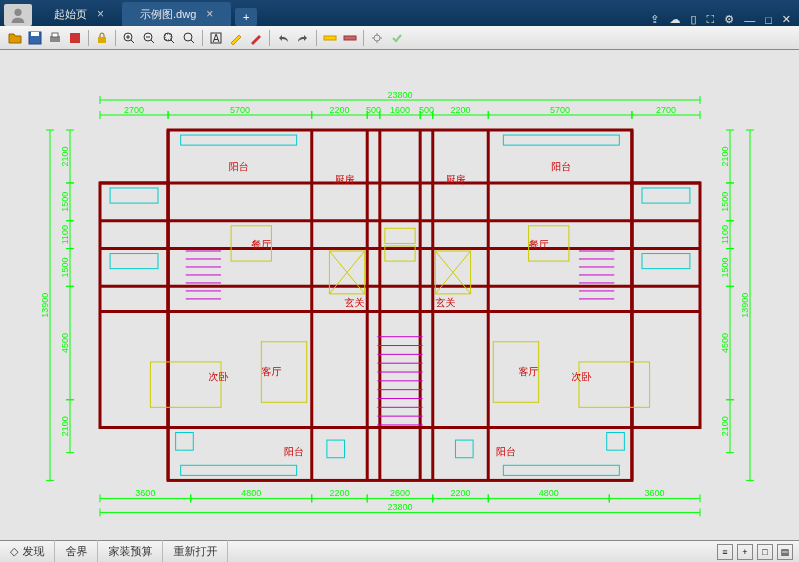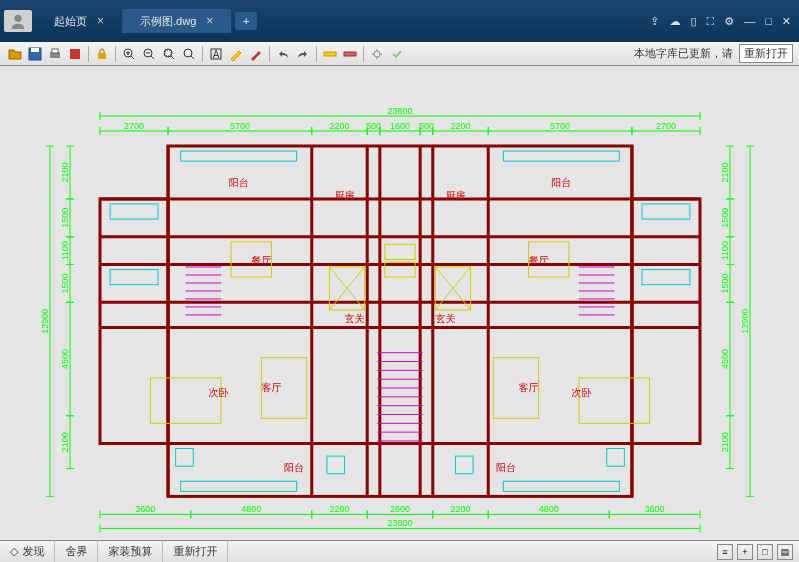--- a/index.html
+++ b/index.html
@@ -1,17 +1,17 @@
 <!DOCTYPE html>
 <html><head>
 <meta charset="utf-8">
 <style>
 *{margin:0;padding:0;box-sizing:border-box;font-family:"Microsoft YaHei",sans-serif;font-size:11px}
 body{width:799px;height:562px;background:#0a2847;display:flex;flex-direction:column;overflow:hidden}
-.titlebar{height:42px;background:linear-gradient(#1a4570,#0d3458);display:flex;align-items:center;color:#fff}
+.titlebar{height:26px;background:linear-gradient(#1a4570,#0d3458);display:flex;align-items:flex-end;color:#fff}
 .avatar{width:28px;height:22px;margin:0 4px;background:#d0d0d0;border-radius:2px;display:flex;align-items:center;justify-content:center}
 .avatar svg{width:18px;height:18px}
 .tab{height:24px;padding:0 18px;display:flex;align-items:center;color:#e8e8e8;position:relative;cursor:pointer}
 .tab.active{background:#2a5a8a;border-radius:3px 3px 0 0}
 .tab-close{margin-left:10px;font-size:12px;color:#ccc}
 .newtab{width:22px;height:18px;background:#2a5a8a;border-radius:2px;display:flex;align-items:center;justify-content:center;color:#fff;margin-left:4px}
 .title-right{margin-left:auto;display:flex;align-items:center;gap:10px;padding-right:8px}
 .title-right span{color:#e0e0e0;cursor:pointer}
 .toolbar{height:24px;background:linear-gradient(#f5f5f5,#e0e0e0);display:flex;align-items:center;padding:0 6px;gap:2px;border-bottom:1px solid #888}
 .tbtn{width:18px;height:18px;display:flex;align-items:center;justify-content:center;cursor:pointer}
@@ -165,24 +165,20 @@
       <svg width="14" height="14">
         <circle cx="7" cy="7" r="3" fill="none" stroke="#888"></circle>
         <path d="M7 2v2M7 10v2M2 7h2M10 7h2" stroke="#888"></path>
       </svg>
     </div>
   <div class="tbtn">
       <svg width="14" height="14">
         <path d="M3 7l3 3 5-6" fill="none" stroke="#8c8" stroke-width="2"></path>
       </svg>
     </div>
-  <div class="tool-right">
-    <span>本地字库已更新，请</span>
-    <span class="reopen">重新打开</span>
-  </div>
 </div>
 
 <div class="canvas">
 <svg width="799" height="490" id="plan">
       <line x1="100" y1="50" x2="700" y2="50" class="dim"></line>
       <line x1="100" y1="46" x2="100" y2="54" class="dim"></line>
       <line x1="700" y1="46" x2="700" y2="54" class="dim"></line>
       <text x="400" y="48" text-anchor="middle" class="dimt">23800</text>
       <line x1="100" y1="65" x2="168.0672268907563" y2="65" class="dim"></line>
       <line x1="100" y1="61" x2="100" y2="69" class="dim"></line>

